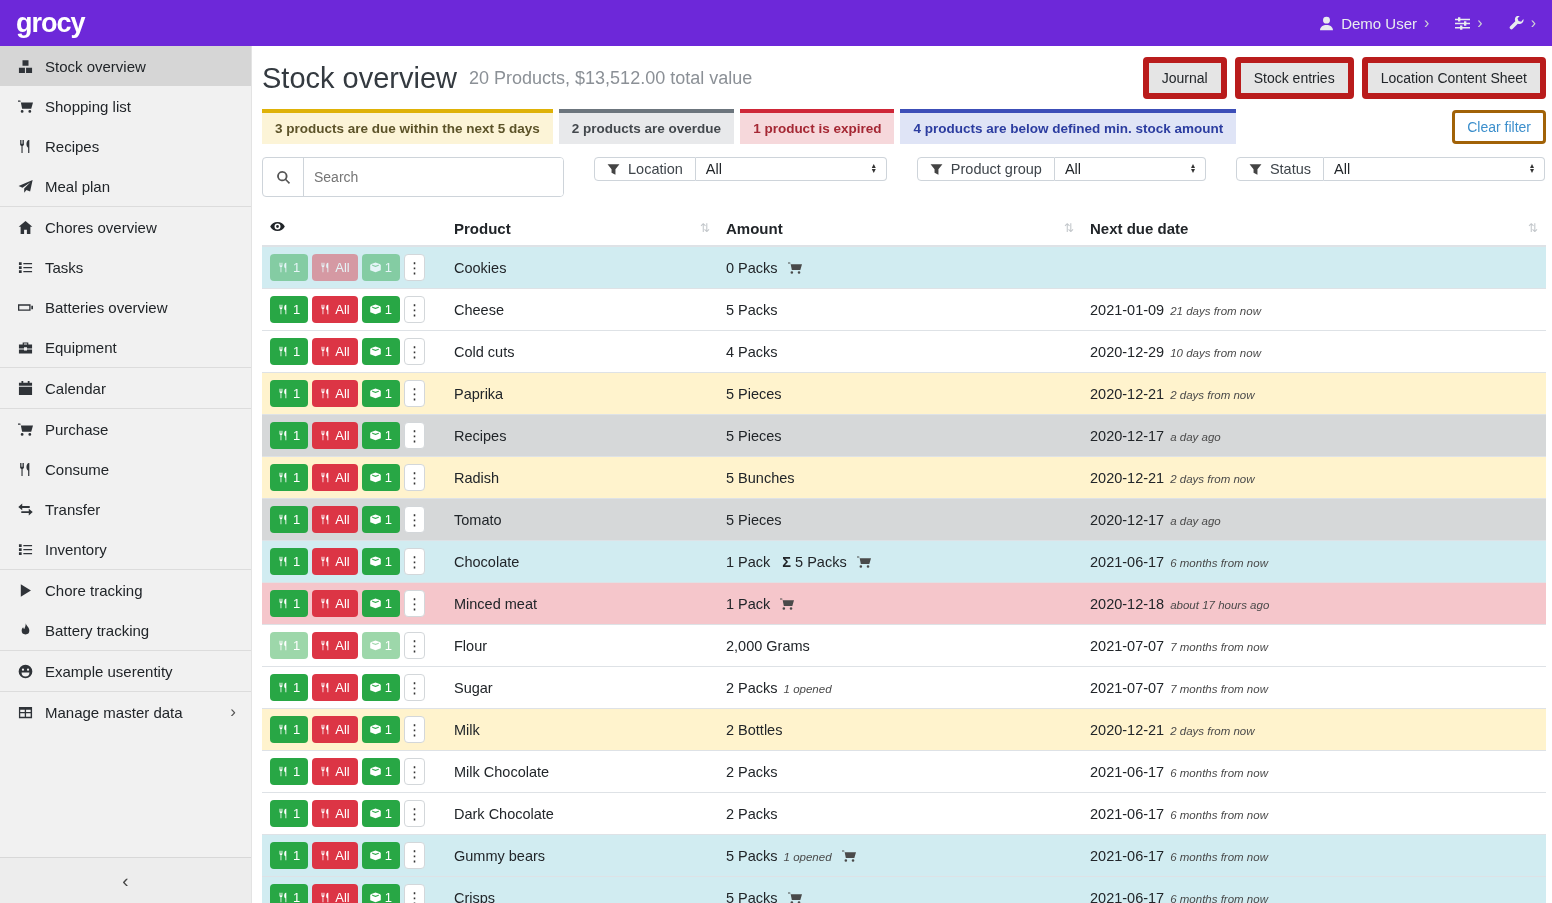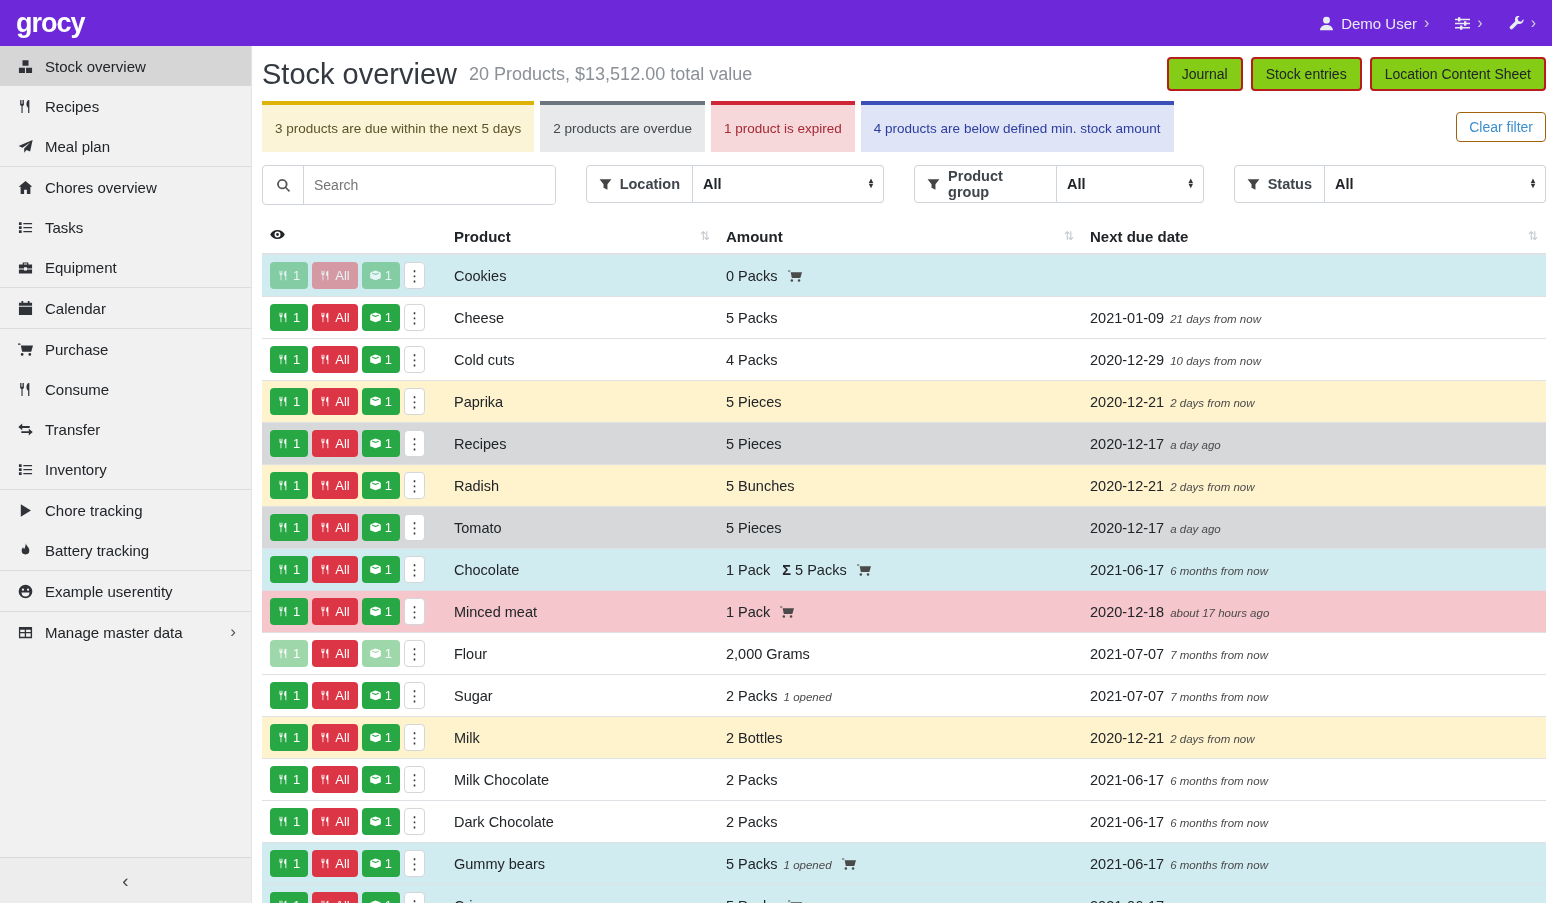--- a/index.html
+++ b/index.html
@@ -26,39 +26,39 @@
   .side-chev{margin-left:auto;color:#555;font-size:17px;}
   .side-footer{position:absolute;bottom:0;left:0;right:0;height:45px;background:#ededed;border-top:1px solid #d8d8d8;display:flex;align-items:center;justify-content:center;font-size:19px;color:#444;cursor:pointer;}
 
   .main{flex:1;background:#fff;padding:0 6px 0 10px;overflow:hidden;}
 
   
   .page-head{display:flex;align-items:center;margin:11px 0 10px;}
   .page-title{font-size:29px;font-weight:500;color:#343a40;margin:0;}
   .page-sub{font-size:18px;color:#8b9096;margin-left:12px;font-weight:400;}
   .head-buttons{margin-left:auto;display:flex;gap:8px;}
-  .btn-outline{background:#84cc16;border:2px solid #b91c1c;border-radius:4px;padding:7px 13px;font-size:14px;color:#212529;cursor:pointer;}
+  .btn-outline{background:#e5e5e5;border:6px solid #b91c1c;border-radius:4px;padding:7px 13px;font-size:14px;color:#212529;cursor:pointer;}
 
   
   .banners{display:flex;align-items:center;gap:6px;}
-  .banner{padding:16px 13px;font-size:13.5px;font-weight:400;border-top:4px solid;cursor:pointer;white-space:nowrap;text-align:center;}
+  .banner{padding:8px 13px;font-size:13.5px;font-weight:700;border-top:4px solid;cursor:pointer;white-space:nowrap;text-align:center;}
   .banner-warning{border-color:#dfb207;background:#fcf4d7;color:#5c5329;}
   .banner-secondary{border-color:#6c757d;background:#e8e9eb;color:#43484d;}
   .banner-danger{border-color:#cf2637;background:#f6d8db;color:#a52834;}
   .banner-info{border-color:#3c4eb8;background:#dfe4f6;color:#2c3da0;}
-  .clear-filter{margin-left:auto;background:#fff;border:1px solid #a16207;color:#3c8fcc;border-radius:4px;padding:6px 12px;font-size:14px;cursor:pointer;}
+  .clear-filter{margin-left:auto;background:#fff;border:3px solid #a16207;color:#3c8fcc;border-radius:4px;padding:6px 12px;font-size:14px;cursor:pointer;}
 
   
   .filters{display:flex;margin-top:13px;gap:30px;}
   .search-group{display:flex;width:300px;border:1px solid #ced4da;border-radius:4px;overflow:hidden;height:38px;background:#fff;}
   .addon{width:40px;display:flex;align-items:center;justify-content:center;color:#555;border-right:1px solid #ced4da;}
   .addon .ic{font-size:15px;}
   .search-input{border:0;outline:0;flex:1;padding:0 10px;font-size:14px;color:#000000;}
   .search-input::placeholder{color:#757575;}
-  .filter-group{display:flex;height:38px;font-weight:bold;}
+  .filter-group{display:flex;height:24px;}
   .filter-label{display:flex;align-items:center;gap:8px;border:1px solid #ced4da;border-radius:4px 0 0 4px;padding:0 12px;font-size:14.5px;color:#3f454b;background:#fff;}
   .filter-label .ic{font-size:13px;color:#444;}
   .select{display:flex;align-items:center;justify-content:space-between;border:1px solid #ced4da;border-left:0;border-radius:0 4px 4px 0;padding:0 10px;font-size:14.5px;color:#212529;cursor:pointer;background:#fff;}
   .sel-location{width:170px;}
   .sel-group{width:130px;}
   .sel-status{width:200px;}
   .arrows{display:flex;flex-direction:column;line-height:.62;font-size:8px;color:#333;}
   .arrows i{font-style:normal;}
 
   
@@ -124,20 +124,28 @@
         <span class="ic side-ic">
           <svg viewBox="0 0 16 16">
             <path d="M1 9.2h6.4V15H1zM8.6 9.2H15V15H8.6zM4.8 1.4h6.4v5.8H4.8z"></path>
           </svg>
         </span>
         <span class="side-label">Stock overview</span>
       </div>
       <div class="side-item">
         <span class="ic side-ic">
           <svg viewBox="0 0 16 16">
+            <path d="M0 1.6h2.5l.5 2.1h13l-1.9 6.6H4.4L3.1 4 2.7 2.9H0zM5.9 13.2a1.5 1.5 0 1 1-3 0 1.5 1.5 0 0 1 3 0zm8.2 0a1.5 1.5 0 1 1-3 0 1.5 1.5 0 0 1 3 0z"></path>
+          </svg>
+        </span>
+        <span class="side-label">Shopping list</span>
+      </div>
+      <div class="side-item">
+        <span class="ic side-ic">
+          <svg viewBox="0 0 16 16">
             <path d="M2.2 1v4.3c0 1 .6 1.8 1.5 2.1V15h1.2V7.4c.9-.3 1.5-1.1 1.5-2.1V1H5.5v4H4.8V1h-1v4H3.1V1zM11.6 1C10.2 1 9 2.9 9 5.3c0 1.8.7 3.3 1.8 3.9V15h1.3V1z"></path>
           </svg>
         </span>
         <span class="side-label">Recipes</span>
       </div>
       <div class="side-item sep">
         <span class="ic side-ic">
           <svg viewBox="0 0 16 16">
             <path d="M15.6 1L.6 7.4l4.2 1.8L13.2 3.4 6.6 10v4.6L9 11.7l3.9 1.7z"></path>
           </svg>
@@ -152,20 +160,28 @@
         </span>
         <span class="side-label">Chores overview</span>
       </div>
       <div class="side-item">
         <span class="ic side-ic">
           <svg viewBox="0 0 16 16">
             <path d="M1 2.3h2.9v2.9H1zM1 6.6h2.9v2.9H1zM1 10.9h2.9v2.9H1zM5.7 3.2H15v1.3H5.7zM5.7 7.5H15v1.3H5.7zM5.7 11.8H15v1.3H5.7z"></path>
           </svg>
         </span>
         <span class="side-label">Tasks</span>
+      </div>
+      <div class="side-item">
+        <span class="ic side-ic">
+          <svg viewBox="0 0 16 16">
+            <path d="M0 4.6h13.4v6.8H0zm1.4 1.4v4h10.6V6zM14.2 6.2H16v3.6h-1.8z"></path>
+          </svg>
+        </span>
+        <span class="side-label">Batteries overview</span>
       </div>
       <div class="side-item sep">
         <span class="ic side-ic">
           <svg viewBox="0 0 16 16">
             <path d="M5 2.6h6v2.1h4V9h-5.4V7.8H6.4V9H1V4.7h4zm1.3 1.2v.9h3.4v-.9zM1 10.1h5.4v1.1h3.2v-1.1H15v4.3H1z"></path>
           </svg>
         </span>
         <span class="side-label">Equipment</span>
       </div>
       <div class="side-item sep">

